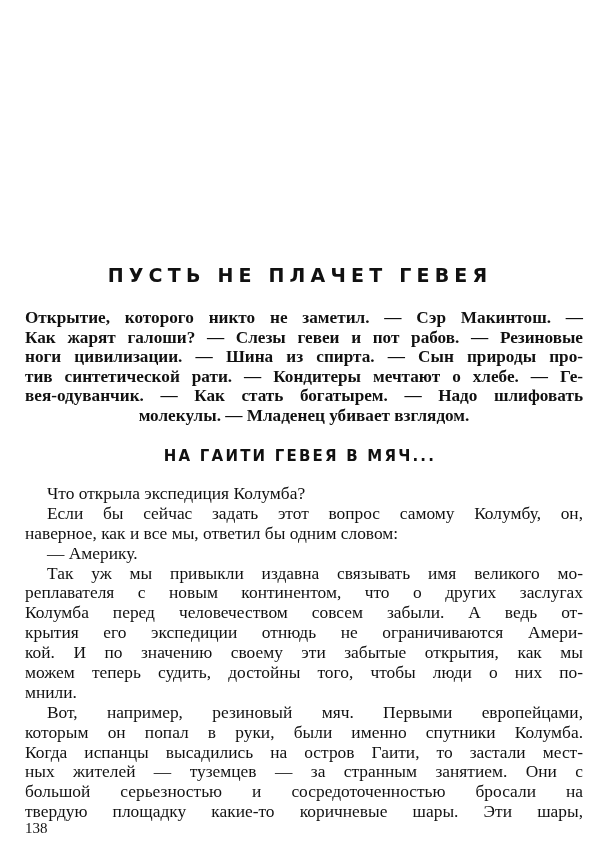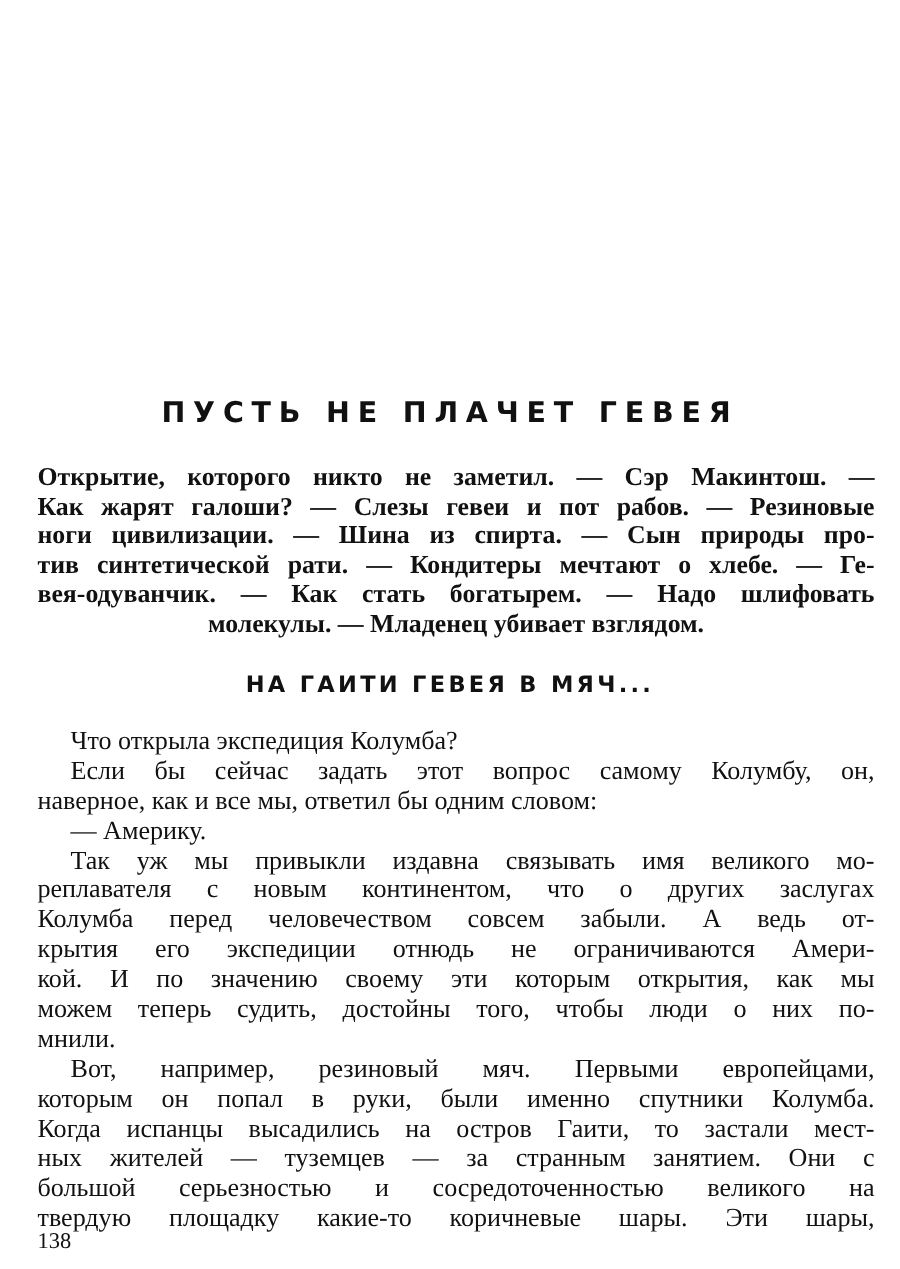--- a/index.html
+++ b/index.html
@@ -57,25 +57,25 @@
 
   <div class="body-text">
     <span class="line indent left">Что открыла экспедиция Колумба?</span>
     <span class="line indent">Если бы сейчас задать этот вопрос самому Колумбу, он,</span>
     <span class="line left">наверное, как и все мы, ответил бы одним словом:</span>
     <span class="line indent left">— Америку.</span>
     <span class="line indent">Так уж мы привыкли издавна связывать имя великого мо-</span>
     <span class="line">реплавателя с новым континентом, что о других заслугах</span>
     <span class="line">Колумба перед человечеством совсем забыли. А ведь от-</span>
     <span class="line">крытия его экспедиции отнюдь не ограничиваются Амери-</span>
-    <span class="line">кой. И по значению своему эти которым открытия, как мы</span>
+    <span class="line">кой. И по значению своему эти забытые открытия, как мы</span>
     <span class="line">можем теперь судить, достойны того, чтобы люди о них по-</span>
     <span class="line left">мнили.</span>
     <span class="line indent">Вот, например, резиновый мяч. Первыми европейцами,</span>
     <span class="line">которым он попал в руки, были именно спутники Колумба.</span>
     <span class="line">Когда испанцы высадились на остров Гаити, то застали мест-</span>
     <span class="line">ных жителей — туземцев — за странным занятием. Они с</span>
-    <span class="line">большой серьезностью и сосредоточенностью великого на</span>
+    <span class="line">большой серьезностью и сосредоточенностью бросали на</span>
     <span class="line">твердую площадку какие-то коричневые шары. Эти шары,</span>
   </div>
 
   <div class="page-number">138</div>
 </div>
 
 </body></html>

